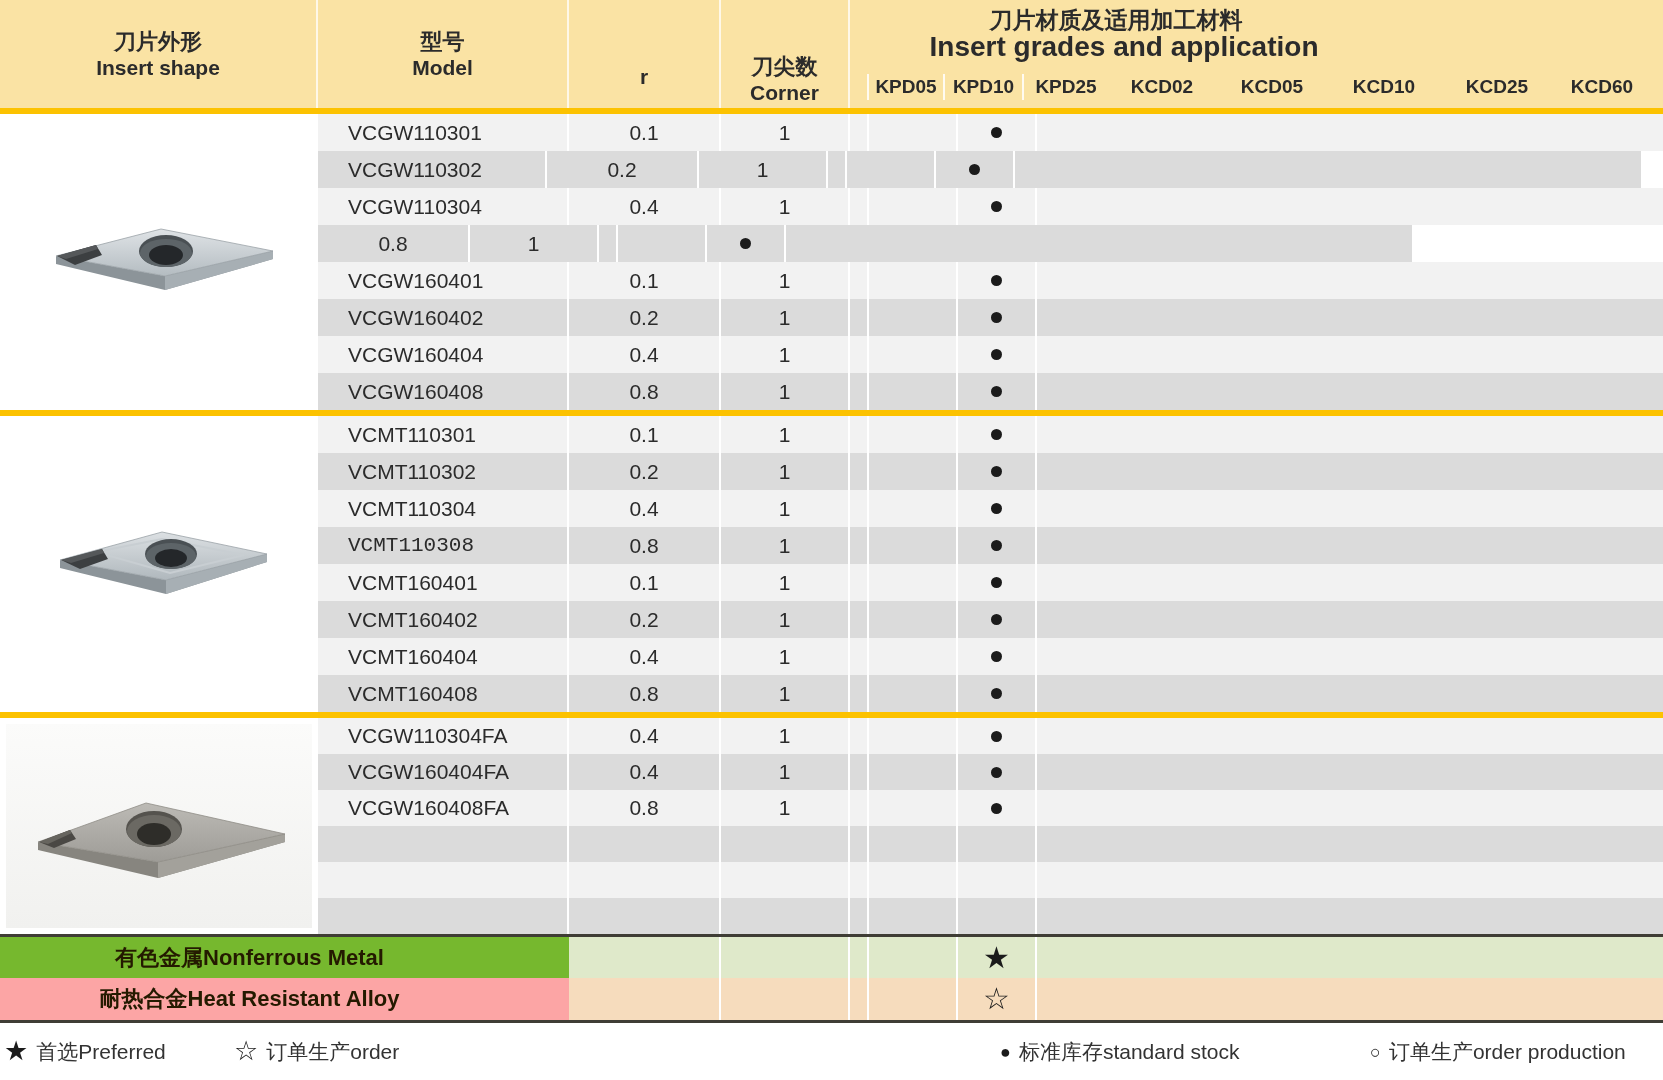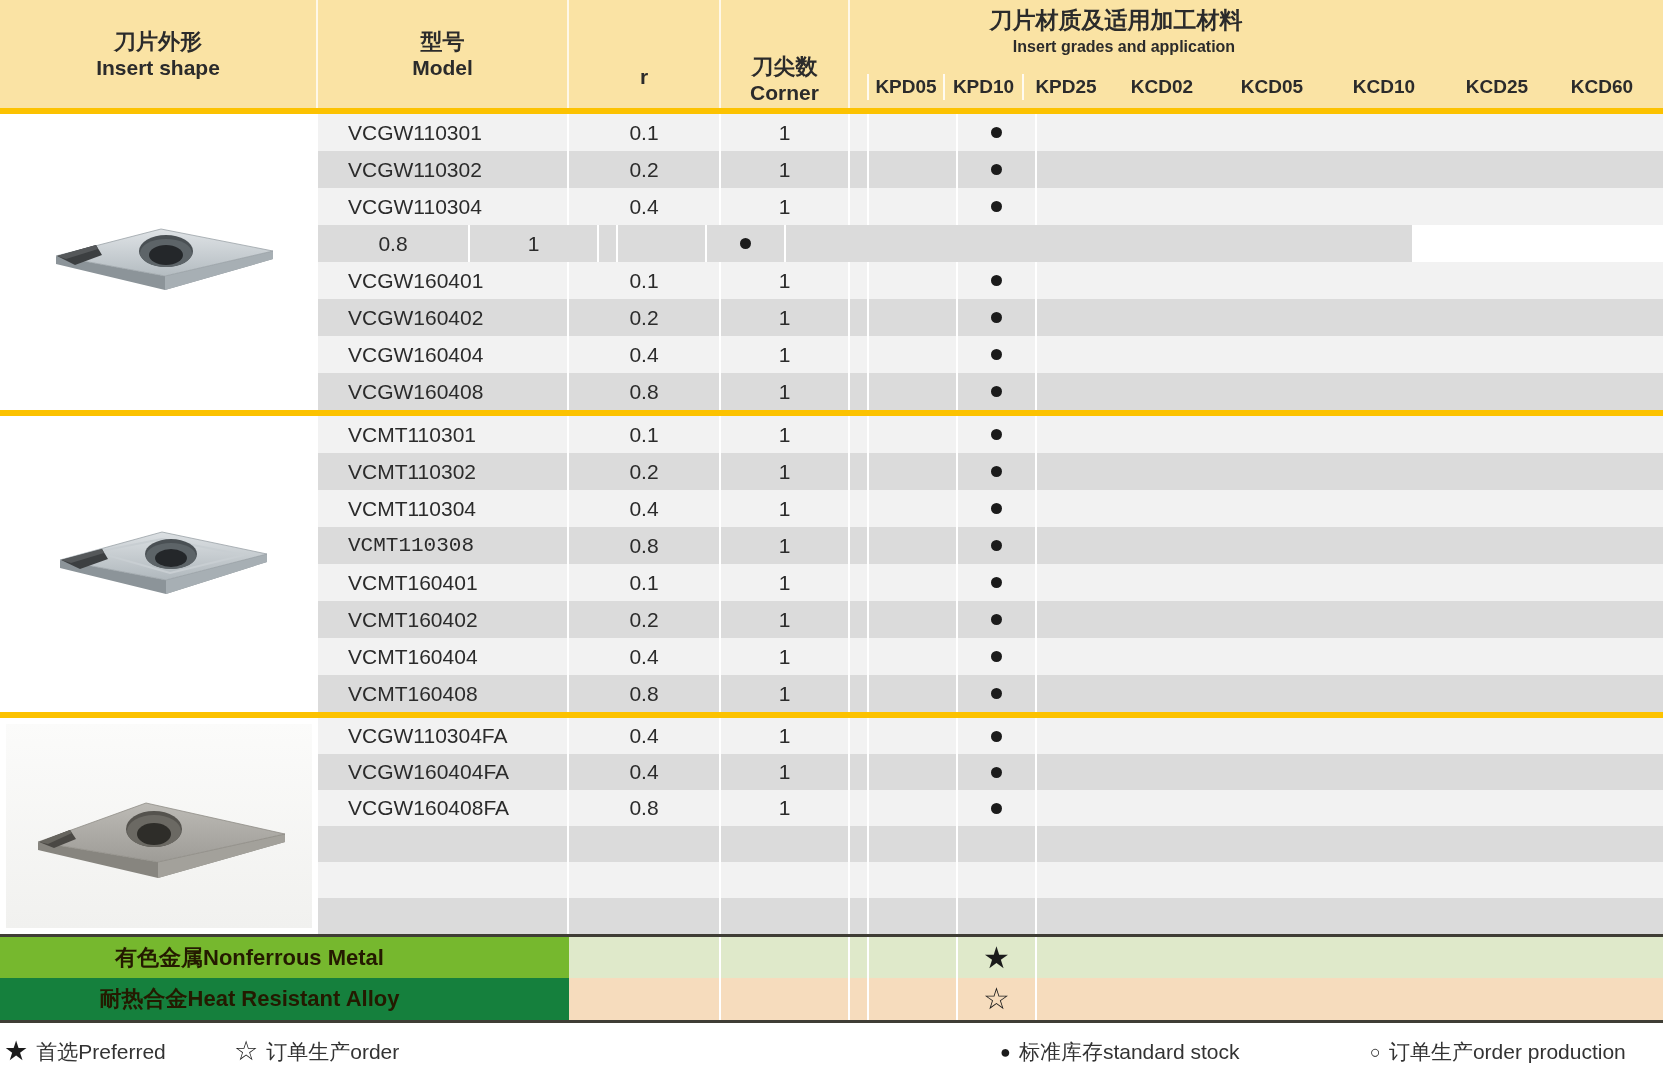--- a/index.html
+++ b/index.html
@@ -15,21 +15,21 @@
   .hsep { border-right:2px solid rgba(255,255,255,0.75); }
   .hcell .zh { font-size:22px; font-weight:700; line-height:27px; }
   .hcell .en { font-size:21px; font-weight:700; line-height:26px; }
   .shape-h { width:318px; justify-content:center; }
   .model-h { width:251px; justify-content:center; }
   .r-h     { width:152px; justify-content:flex-end; padding-bottom:18px; }
   .corner-h{ width:129px; justify-content:flex-end; padding-bottom:2px; }
   .rest-h  { flex:1; }
   .grades-title { position:absolute; left:569px; top:6px; width:1094px; text-align:center; }
   .grades-title .zh { font-size:23px; font-weight:700; line-height:28px; }
-  .grades-title .en { font-size:16px; font-weight:700; line-height:25px;padding-left:16px; }
+  .grades-title .en { font-size:28px; font-weight:700; line-height:25px;padding-left:16px; }
   .sub-labels { position:absolute; left:0; bottom:8px; display:flex; height:26px; }
   .sub-labels .glabel { display:flex; align-items:center; justify-content:center;
       font-size:19px; font-weight:700; }
   .sub-labels .gsep { border-right:2px solid rgba(255,255,255,0.85); }
 
   .goldline { height:6px; background:#fcc200; }
 
   
   .group { display:flex; }
   .shape-cell { position:relative; width:318px; background:#ffffff; border-right:2px solid #fff; }
@@ -46,21 +46,21 @@
   .dot { width:11px; height:11px; border-radius:50%; background:#1b1b1b; }
 
   
   .app-block { border-top:3px solid #3f3d35; border-bottom:3px solid #3f3d35; }
   .app-row { display:flex; }
   .app-row.green  { height:41px; }
   .app-row.orange { height:42px; }
   .app-label { width:569px; display:flex; align-items:center; justify-content:center;
       padding-right:70px; font-size:22px; font-weight:700; color:#241a00; }
   .app-row.green  .app-label { background:#76b82e; }
-  .app-row.orange .app-label { background:#15803d; }
+  .app-row.orange .app-label { background:#fca5a5; }
   .app-row .cell { display:flex; align-items:center; justify-content:center; }
   .app-row.green  .cell { background:#dfe9ca; }
   .app-row.orange .cell { background:#f6dcbd; }
   .star { font-size:30px; line-height:30px; color:#1b1b1b; }
 
   
   .legend { position:relative; height:57px; background:#ffffff; }
   .legend-item { position:absolute; top:0; height:100%; display:flex; align-items:center; gap:8px;
       font-size:21px; color:#333; }
   .legend-item .sym-star { font-size:27px; line-height:27px; color:#1b1b1b; }
@@ -146,21 +146,21 @@
             <span class="dot"></span>
           </div>
           <div class="cell c-KPD25" style="width: 84px;"></div>
           <div class="cell c-KCD02" style="width: 108px;"></div>
           <div class="cell c-KCD05" style="width: 112px;"></div>
           <div class="cell c-KCD10" style="width: 112px;"></div>
           <div class="cell c-KCD25" style="width: 114px;"></div>
           <div class="cell c-KCD60" style="width: 96px;"></div>
         </div>
         <div class="row dark">
-          <div class="cell c-model sepc" style="width: 251px;">VCGW110302</div>
+          <div class="cell c-model sepc" style="width: 229px;">VCGW110302</div>
           <div class="cell c-r sepc" style="width: 152px;">0.2</div>
           <div class="cell c-corner sepc" style="width: 129px;">1</div>
           <div class="cell c-sp sepc" style="width: 19px;"></div>
           <div class="cell c-KPD05 sepc" style="width: 89px;"></div>
           <div class="cell c-KPD10 sepc" style="width: 79px;">
             <span class="dot"></span>
           </div>
           <div class="cell c-KPD25" style="width: 84px;"></div>
           <div class="cell c-KCD02" style="width: 108px;"></div>
           <div class="cell c-KCD05" style="width: 112px;"></div>

